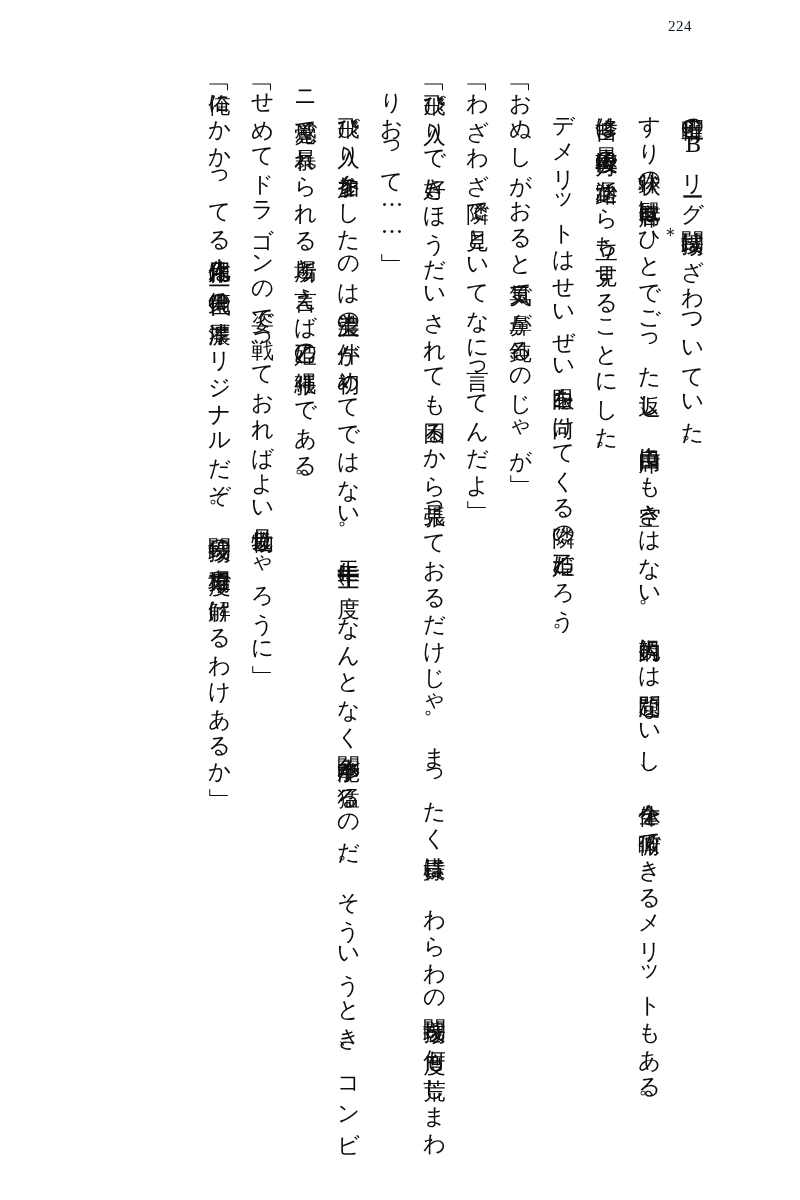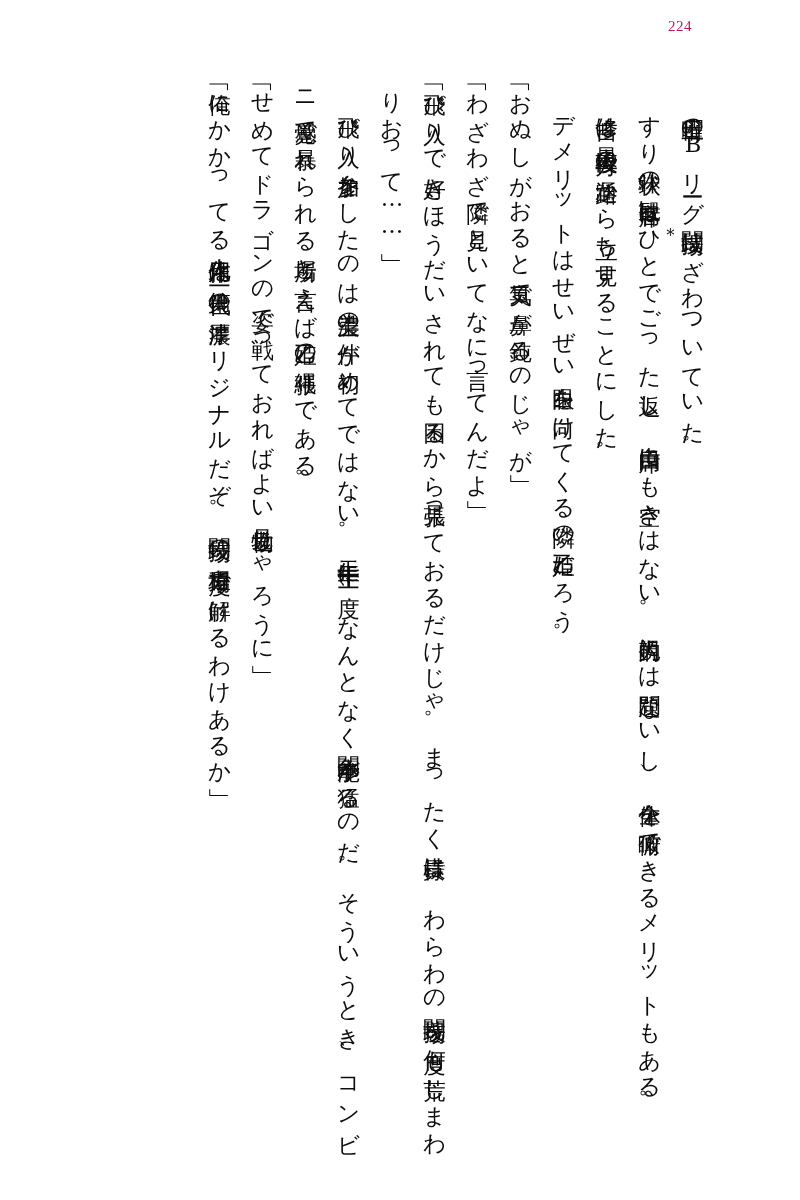--- a/index.html
+++ b/index.html
@@ -15,21 +15,21 @@
     overflow: hidden;
     font-family: "DejaVu Serif", "Liberation Serif", serif;
     color: #101010;
   }
   .page-number {
     position: absolute;
     top: 18px;
     right: 108px;
     font-size: 15px;
     letter-spacing: 0.5px;
-    color: #be185d;
+    color: #0f172a;
     font-family: "Liberation Serif", serif;
   }
   .scene-break {
     position: absolute;
     top: 222px;
     right: 120px;
     font-size: 19px;
     color: #1a1a1a;
     font-family: "DejaVu Sans", sans-serif;
   }

